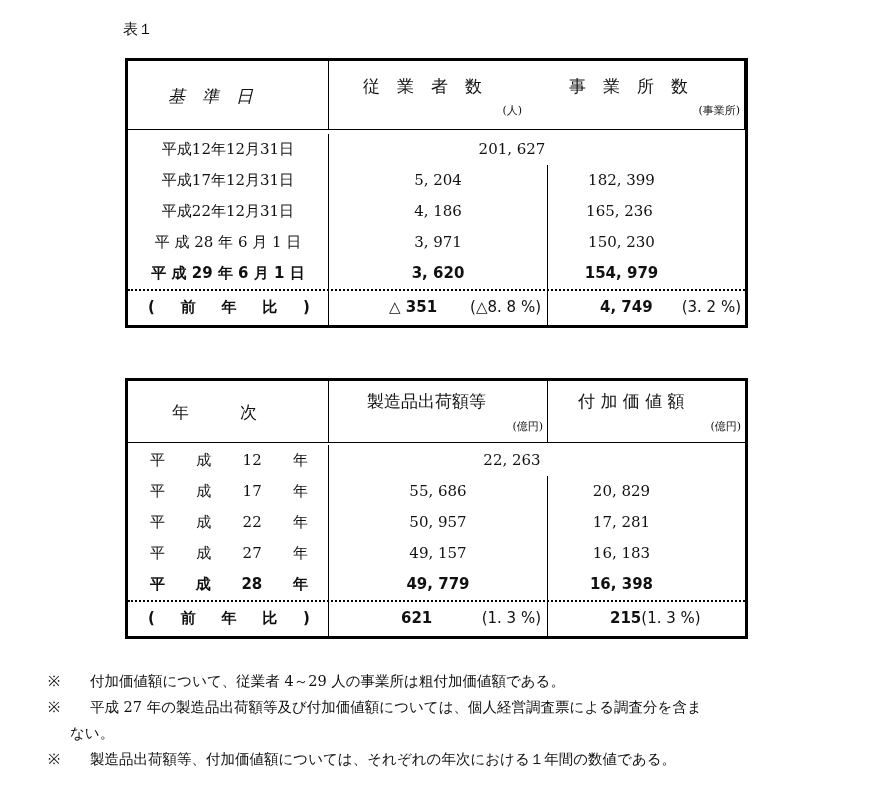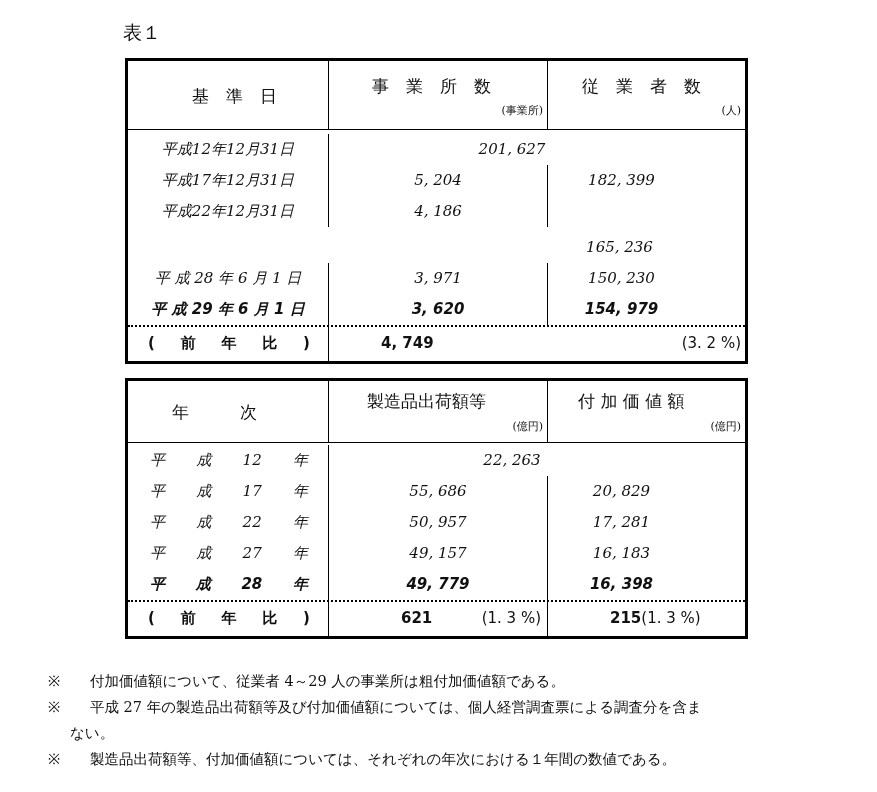--- a/index.html
+++ b/index.html
@@ -1,88 +1,92 @@
 <!DOCTYPE html>
 <html><head>
 <meta charset="utf-8">
 <style>
   html, body { margin:0; padding:0; background:#fff; }
   body { width:877px; height:792px; position:relative; font-family:"DejaVu Serif", serif; color:#111; overflow:hidden; }
-  .caption { position:absolute; left:123px; top:20px; font-size:19px; }
+  .caption { position:absolute; left:123px; top:20px; font-size:15px; }
   .tbl { position:absolute; left:125px; width:623px; border:3px solid #000; box-sizing:border-box; }
   .row { position:relative; display:flex; }
   .cell { box-sizing:border-box; position:relative; }
   .c1 { width:201px; border-right:1px solid #000; }
   .c2 { width:219px; border-right:1px solid #000; }
   .c3 { flex:1; }
   .hdr { border-bottom:1px solid #000; }
   .hdr .title { position:absolute; font-size:17px; letter-spacing:0; }
   .unit { position:absolute; right:4px; font-size:11px; }
-  .data .cell { height:31px; line-height:31px; font-size:15px; text-align:center;font-style:italic; }
+  .data .cell { height:31px; line-height:31px; font-size:15px; text-align:center; }
   .data.bold .cell { font-family:"DejaVu Sans", sans-serif; font-weight:bold; font-size:15px; }
   .ratio { border-top:2px dotted #000; }
   .ratio .cell { height:34px; line-height:32px; font-family:"DejaVu Sans", sans-serif; font-weight:bold; font-size:15px; }
   .spread { display:flex; justify-content:space-between; padding:0 20px; }
   .yr { display:flex; justify-content:space-between; padding:0 20px 0 22px; }
   .notes { position:absolute; left:48px; top:668px; font-size:14.5px; line-height:26px; width:790px; }
   .note { display:flex; }
   .mark { width:42px; flex:none; }
   .cont { padding-left:22px; }
 </style>
 </head>
 <body>
 
 <div class="caption">表１</div>
 
 <div class="tbl" style="top:58px;">
   <div class="row hdr" style="height:68px;">
     <div class="cell c1">
-      <span class="title" style="left:64px; top:24px;">基　準　日</span>
+      <span class="title" style="left:40px; top:24px;font-style:italic;">基　準　日</span>
+    </div>
+    <div class="cell c3">
+      <span class="title" style="left:34px; top:14px;">従　業　者　数</span>
+      <span class="unit" style="top:42px;">(人)</span>
     </div>
     <div class="cell c2">
       <span class="title" style="left:43px; top:14px;">事　業　所　数</span>
       <span class="unit" style="top:42px;">(事業所)</span>
-    </div>
-    <div class="cell c3">
-      <span class="title" style="left:34px; top:14px;">従　業　者　数</span>
-      <span class="unit" style="top:42px;">(人)</span>
     </div>
   </div>
   <div style="padding-top:4px;"></div>
   <div class="row data">
     <div class="cell c1">平成12年12月31日</div>
     <div class="cell c3" style="padding-right:50px;">201, 627</div>
   </div>
   <div class="row data">
     <div class="cell c1">平成17年12月31日</div>
     <div class="cell c2">5, 204</div>
     <div class="cell c3" style="padding-right:50px;">182, 399</div>
   </div>
   <div class="row data">
     <div class="cell c1">平成22年12月31日</div>
     <div class="cell c2">4, 186</div>
-    <div class="cell c3" style="padding-right:54px;margin-top:36px;">165, 236</div>
+    <div class="cell c3" style="padding-right:54px;">165, 236</div>
   </div>
   <div class="row data">
     <div class="cell c1">平 成 28 年 6 月 1 日</div>
     <div class="cell c2">3, 971</div>
     <div class="cell c3" style="padding-right:50px;">150, 230</div>
   </div>
   <div class="row data bold">
     <div class="cell c1">平 成 29 年 6 月 1 日</div>
     <div class="cell c2">3, 620</div>
     <div class="cell c3" style="padding-right:50px;">154, 979</div>
   </div>
   <div class="row ratio">
     <div class="cell c1 spread" style="padding:0 18px 0 20px;">
       <span>(</span>
       <span>前</span>
       <span>年</span>
       <span>比</span>
       <span>)</span>
+    </div>
+    <div class="cell c2" style="display:flex; justify-content:space-between; padding:0 6px 0 60px;">
+      <span>△ 351</span>
+      <span style="font-weight:normal;">(△8. 8 %)</span>
     </div>
     <div class="cell c3" style="display:flex; justify-content:space-between; padding:0 4px 0 52px;">
       <span>4, 749</span>
       <span style="font-weight:normal;">(3. 2 %)</span>
     </div>
   </div>
 </div>
 
 <div class="tbl" style="top:378px;">
   <div class="row hdr" style="height:61px;">

